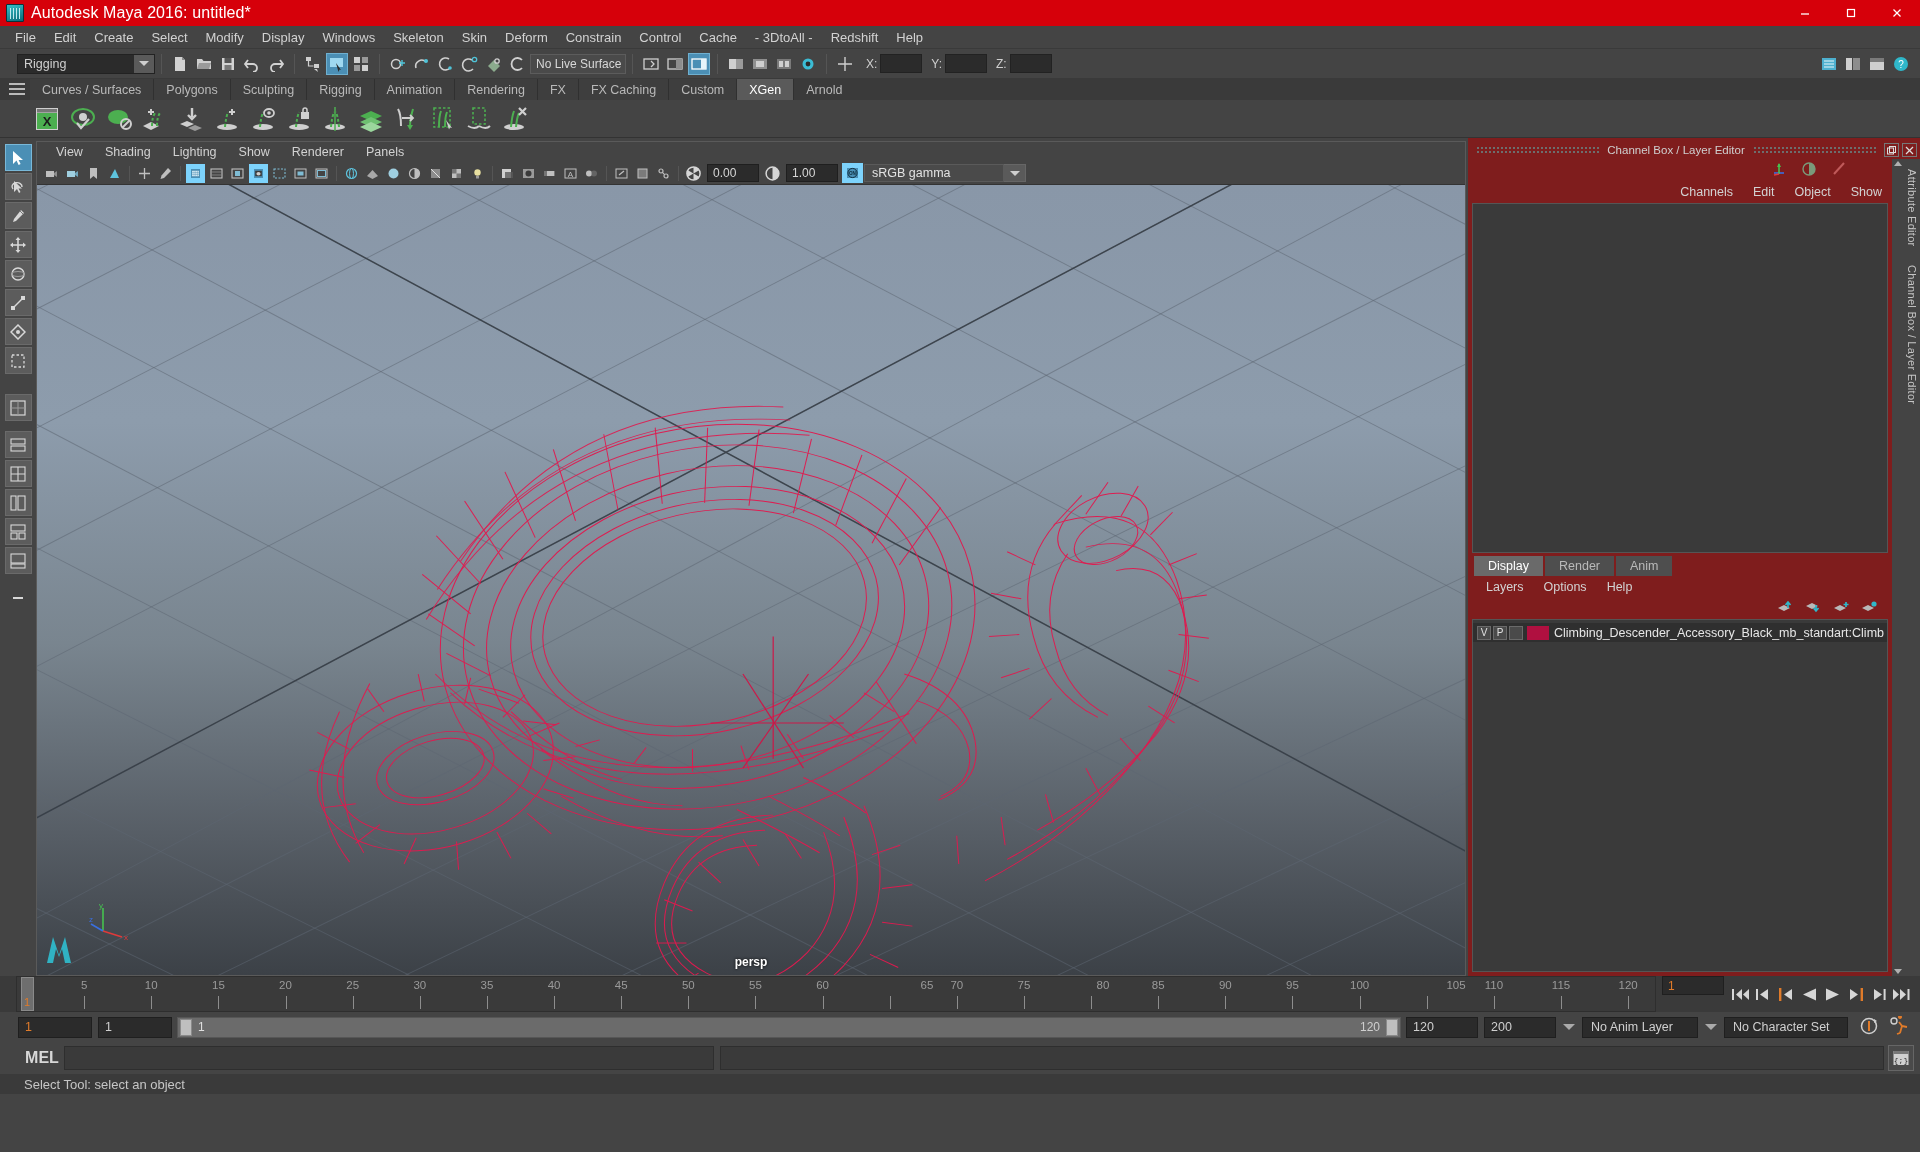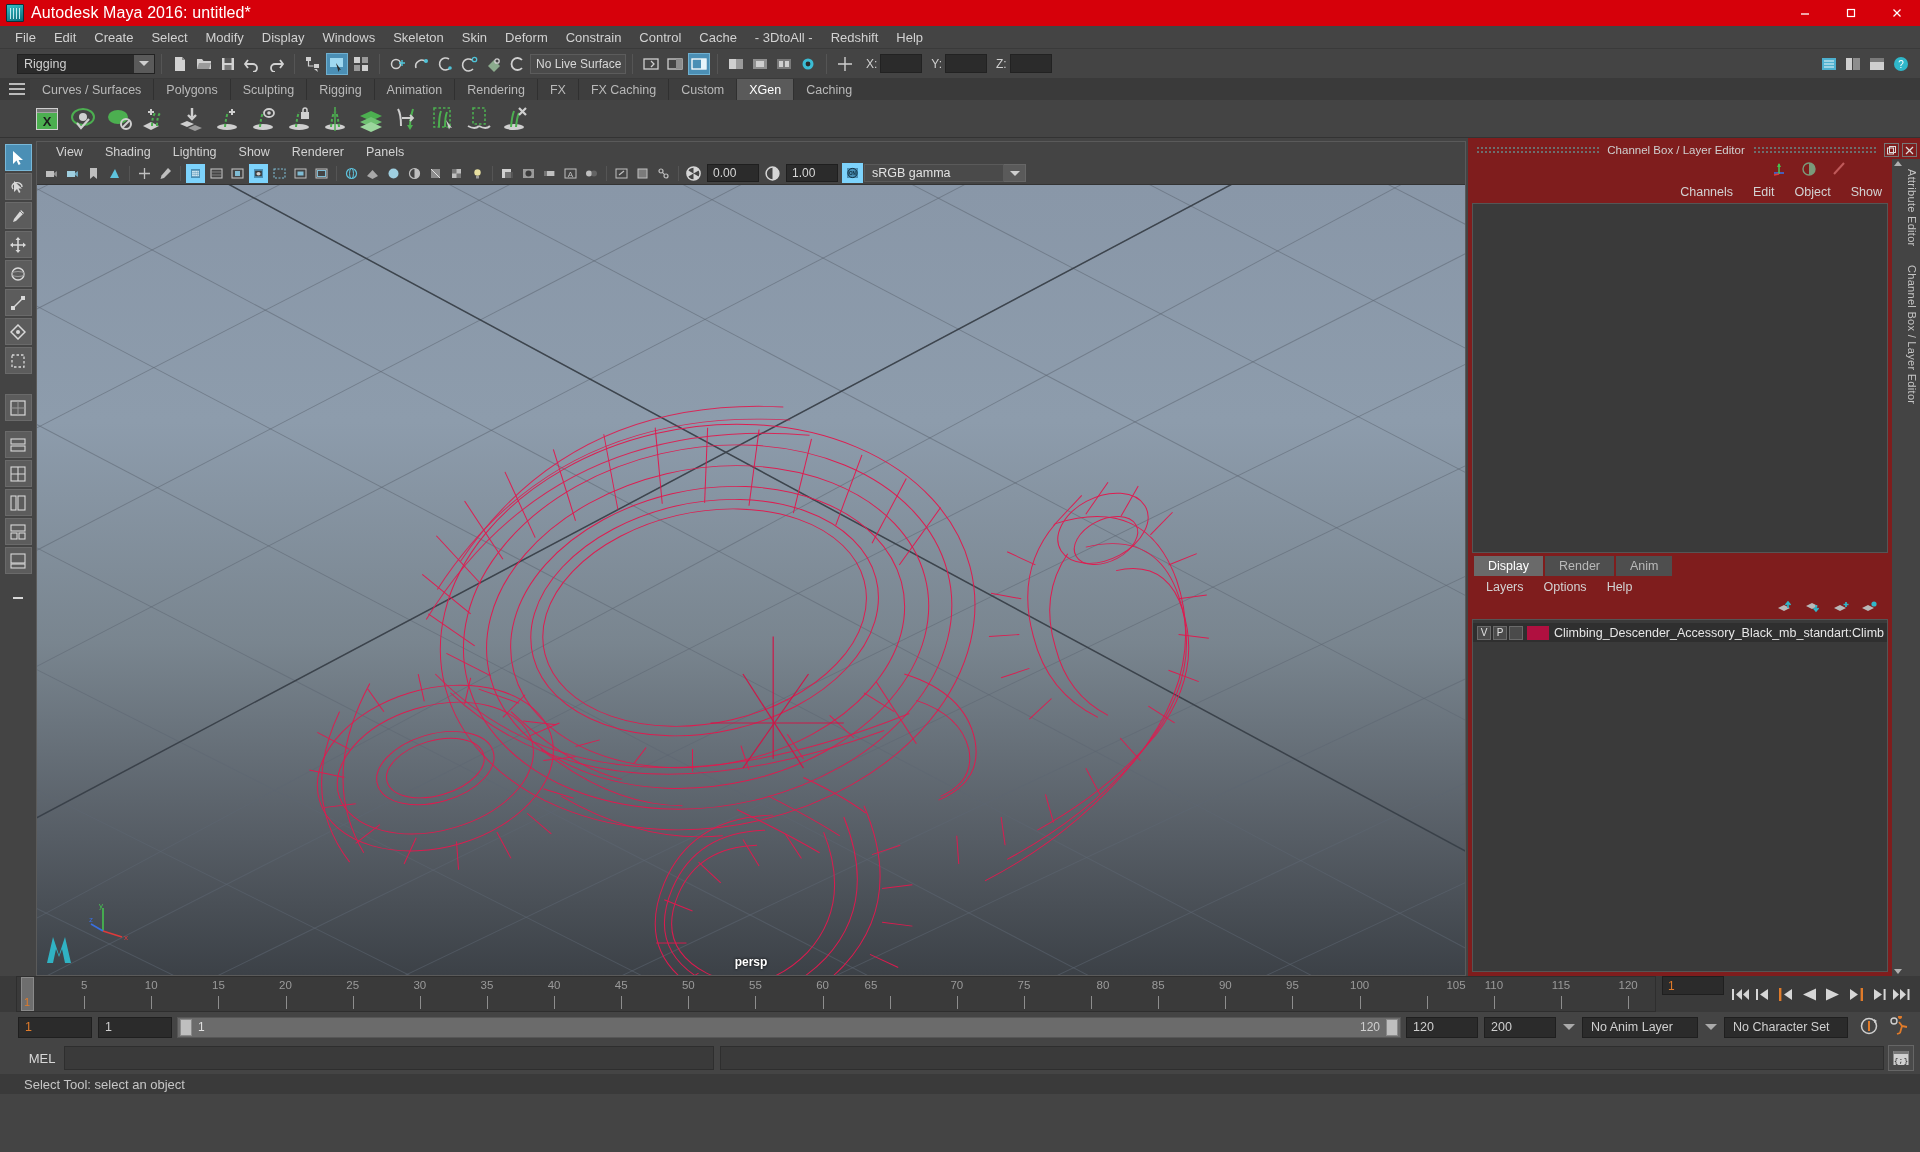--- a/index.html
+++ b/index.html
@@ -118,21 +118,21 @@
   .range-handle{ width:12px;height:17px; background:#bfbfbf; border:1px solid #8a8a8a; margin:0 2px;}
   .rb-left{ font-size:12px; color:#e0e0e0; position:absolute; left:20px;}
   .rb-right{ font-size:12px; color:#cfcfcf; position:absolute; right:20px;}
   .dropfield{ height:21px; background:#2b2b2b; border:1px solid #1f1f1f; display:flex;align-items:center;padding-left:8px; font-size:12.5px; color:#cfcfcf;}
   .dtri{ width:0;height:0;border-left:6px solid transparent;border-right:6px solid transparent;border-top:6px solid #aaa; margin:0 7px;}
 
   
   .cmdrow{ height:32px; background:#444; display:flex; align-items:center; padding-left:4px;}
   .c-grip{ width:10px;height:24px;margin-right:6px;
      background-image:radial-gradient(#777 22%, transparent 23%); background-size:4px 4px;}
-  .mel-lbl{ font-size:13px; color:#d8d8d8; width:44px; text-align:center;}
+  .mel-lbl{ font-size:16px; color:#d8d8d8; width:44px; text-align:center;font-weight:bold;}
   .cmd-in{ width:650px; height:24px; background:#3a3a3a; border:1px solid #2e2e2e;}
   .cmd-out{ flex:1; height:24px; background:#3a3a3a; border:1px solid #2e2e2e; margin-left:6px; margin-right:4px;}
   .cmd-ico{ width:26px;height:26px; border:1px solid #666; background:#4a4a4a; display:flex;align-items:center;justify-content:center;}
 
   
   .helpline{ height:20px; background:#3a3a3a; display:flex; align-items:center; padding-left:4px;}
   .h-grip{ width:10px;height:16px;margin-right:10px;
      background-image:radial-gradient(#777 22%, transparent 23%); background-size:4px 4px;}
   .helptxt{ font-size:13px; color:#c6c6c6;}
 </style>
@@ -382,21 +382,21 @@
   <div class="stab">Curves / Surfaces</div>
   <div class="stab">Polygons</div>
   <div class="stab">Sculpting</div>
   <div class="stab">Rigging</div>
   <div class="stab">Animation</div>
   <div class="stab">Rendering</div>
   <div class="stab">FX</div>
   <div class="stab">FX Caching</div>
   <div class="stab">Custom</div>
   <div class="stab sel">XGen</div>
-  <div class="stab" style="background:#3a3a3a;border-right:none">Caching</div>
+  <div class="stab" style="background:#3a3a3a;border-right:none">Arnold</div>
 </div>
 
 <div class="shelfrow">
   <div class="shelf-grip"></div>
   <div class="sicon">
     <svg width="30" height="30" viewBox="0 0 30 30">
         <rect x="4" y="4" width="22" height="22" fill="#cfcfcf"></rect>
         <rect x="5" y="9" width="20" height="16" fill="#4caf50"></rect>
         <text x="15" y="22" font-size="13" font-weight="bold" text-anchor="middle" fill="#1b1b1b" font-family="Liberation Sans">X</text>
         <rect x="5" y="5" width="20" height="3.5" fill="#777"></rect>
@@ -1166,21 +1166,21 @@
       <div class="tl-num" style="left: 537.049px;">40</div>
       <div class="tl-tick" style="left: 604.18px;"></div>
       <div class="tl-num" style="left: 604.18px;">45</div>
       <div class="tl-tick" style="left: 671.311px;"></div>
       <div class="tl-num" style="left: 671.311px;">50</div>
       <div class="tl-tick" style="left: 738.443px;"></div>
       <div class="tl-num" style="left: 738.443px;">55</div>
       <div class="tl-tick" style="left: 805.574px;"></div>
       <div class="tl-num" style="left: 805.574px;">60</div>
       <div class="tl-tick" style="left: 872.705px;"></div>
-      <div class="tl-num" style="left: 854px;">65</div>
+      <div class="tl-num" style="left: 910px;">65</div>
       <div class="tl-tick" style="left: 939.836px;"></div>
       <div class="tl-num" style="left: 939.836px;">70</div>
       <div class="tl-tick" style="left: 1006.97px;"></div>
       <div class="tl-num" style="left: 1006.97px;">75</div>
       <div class="tl-tick" style="left: 1074.1px;"></div>
       <div class="tl-num" style="left: 1086px;">80</div>
       <div class="tl-tick" style="left: 1141.23px;"></div>
       <div class="tl-num" style="left: 1141.23px;">85</div>
       <div class="tl-tick" style="left: 1208.36px;"></div>
       <div class="tl-num" style="left: 1208.36px;">90</div>

